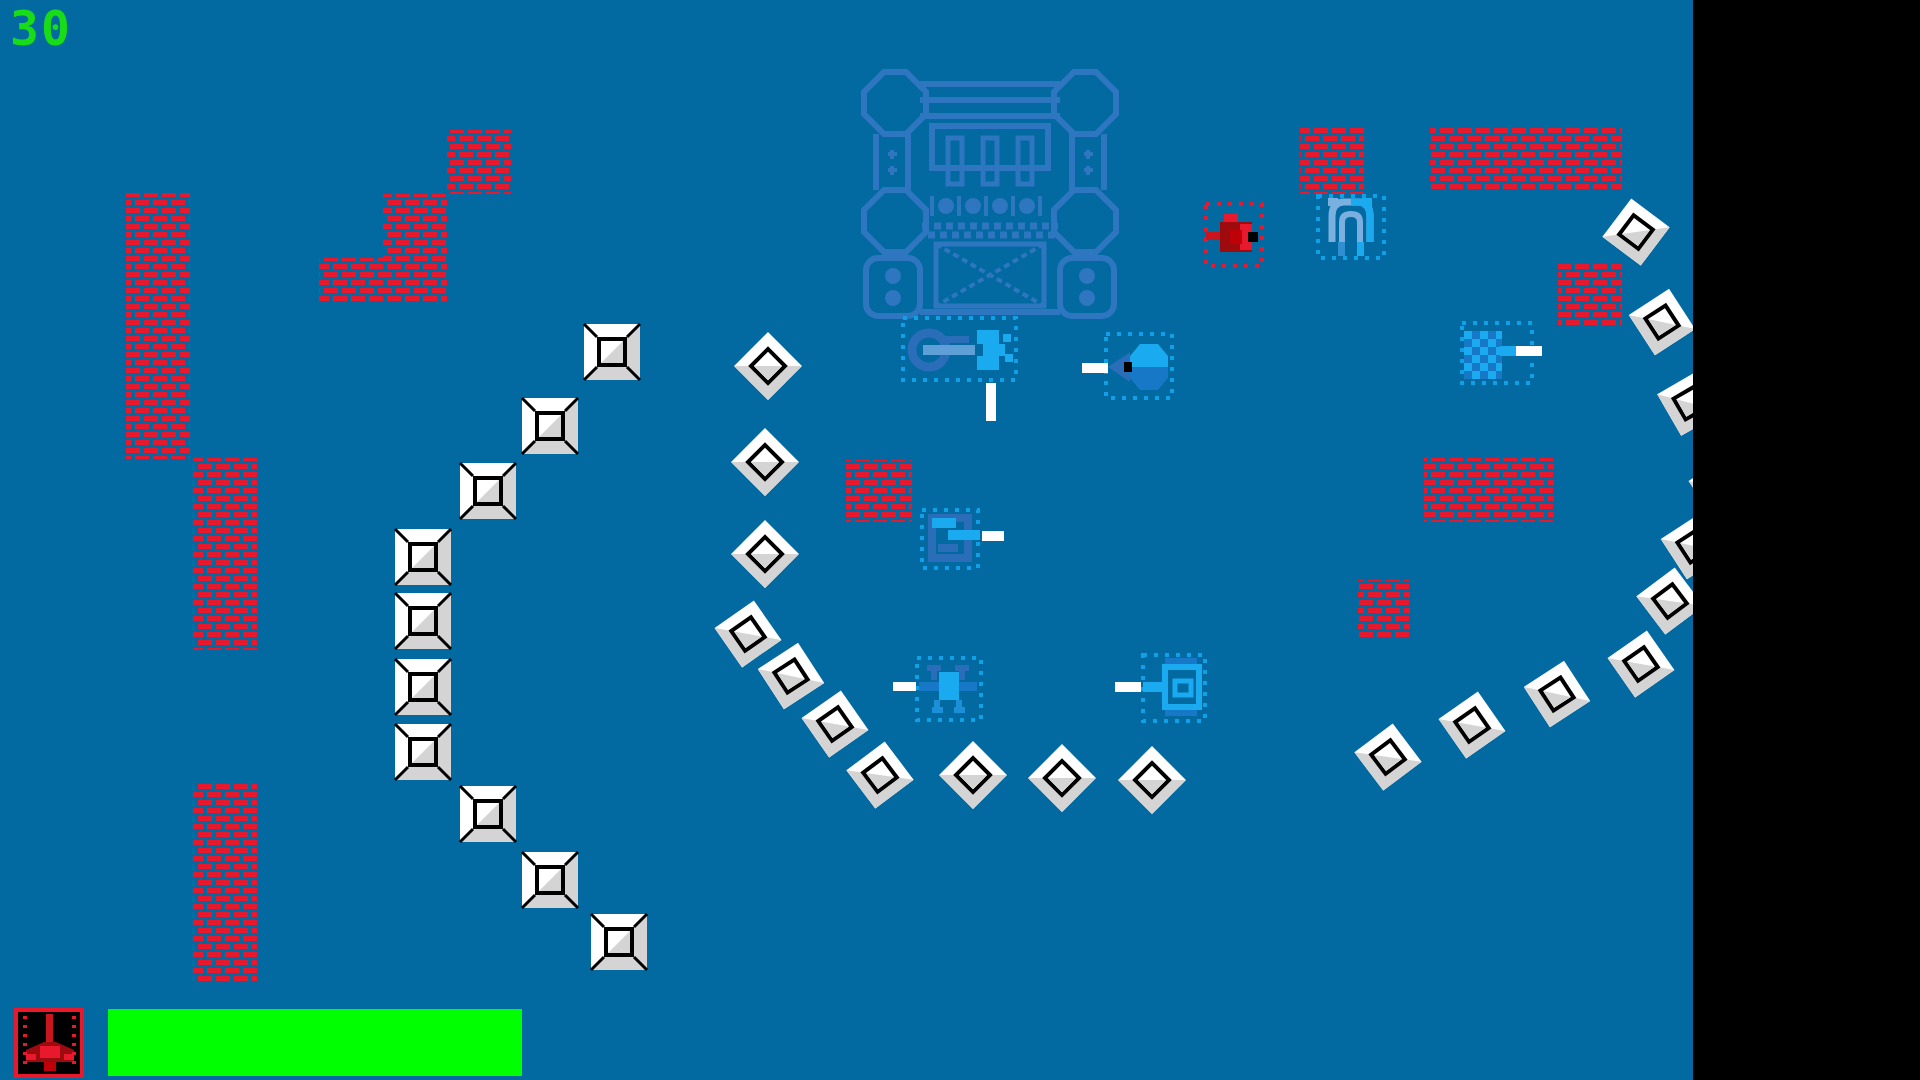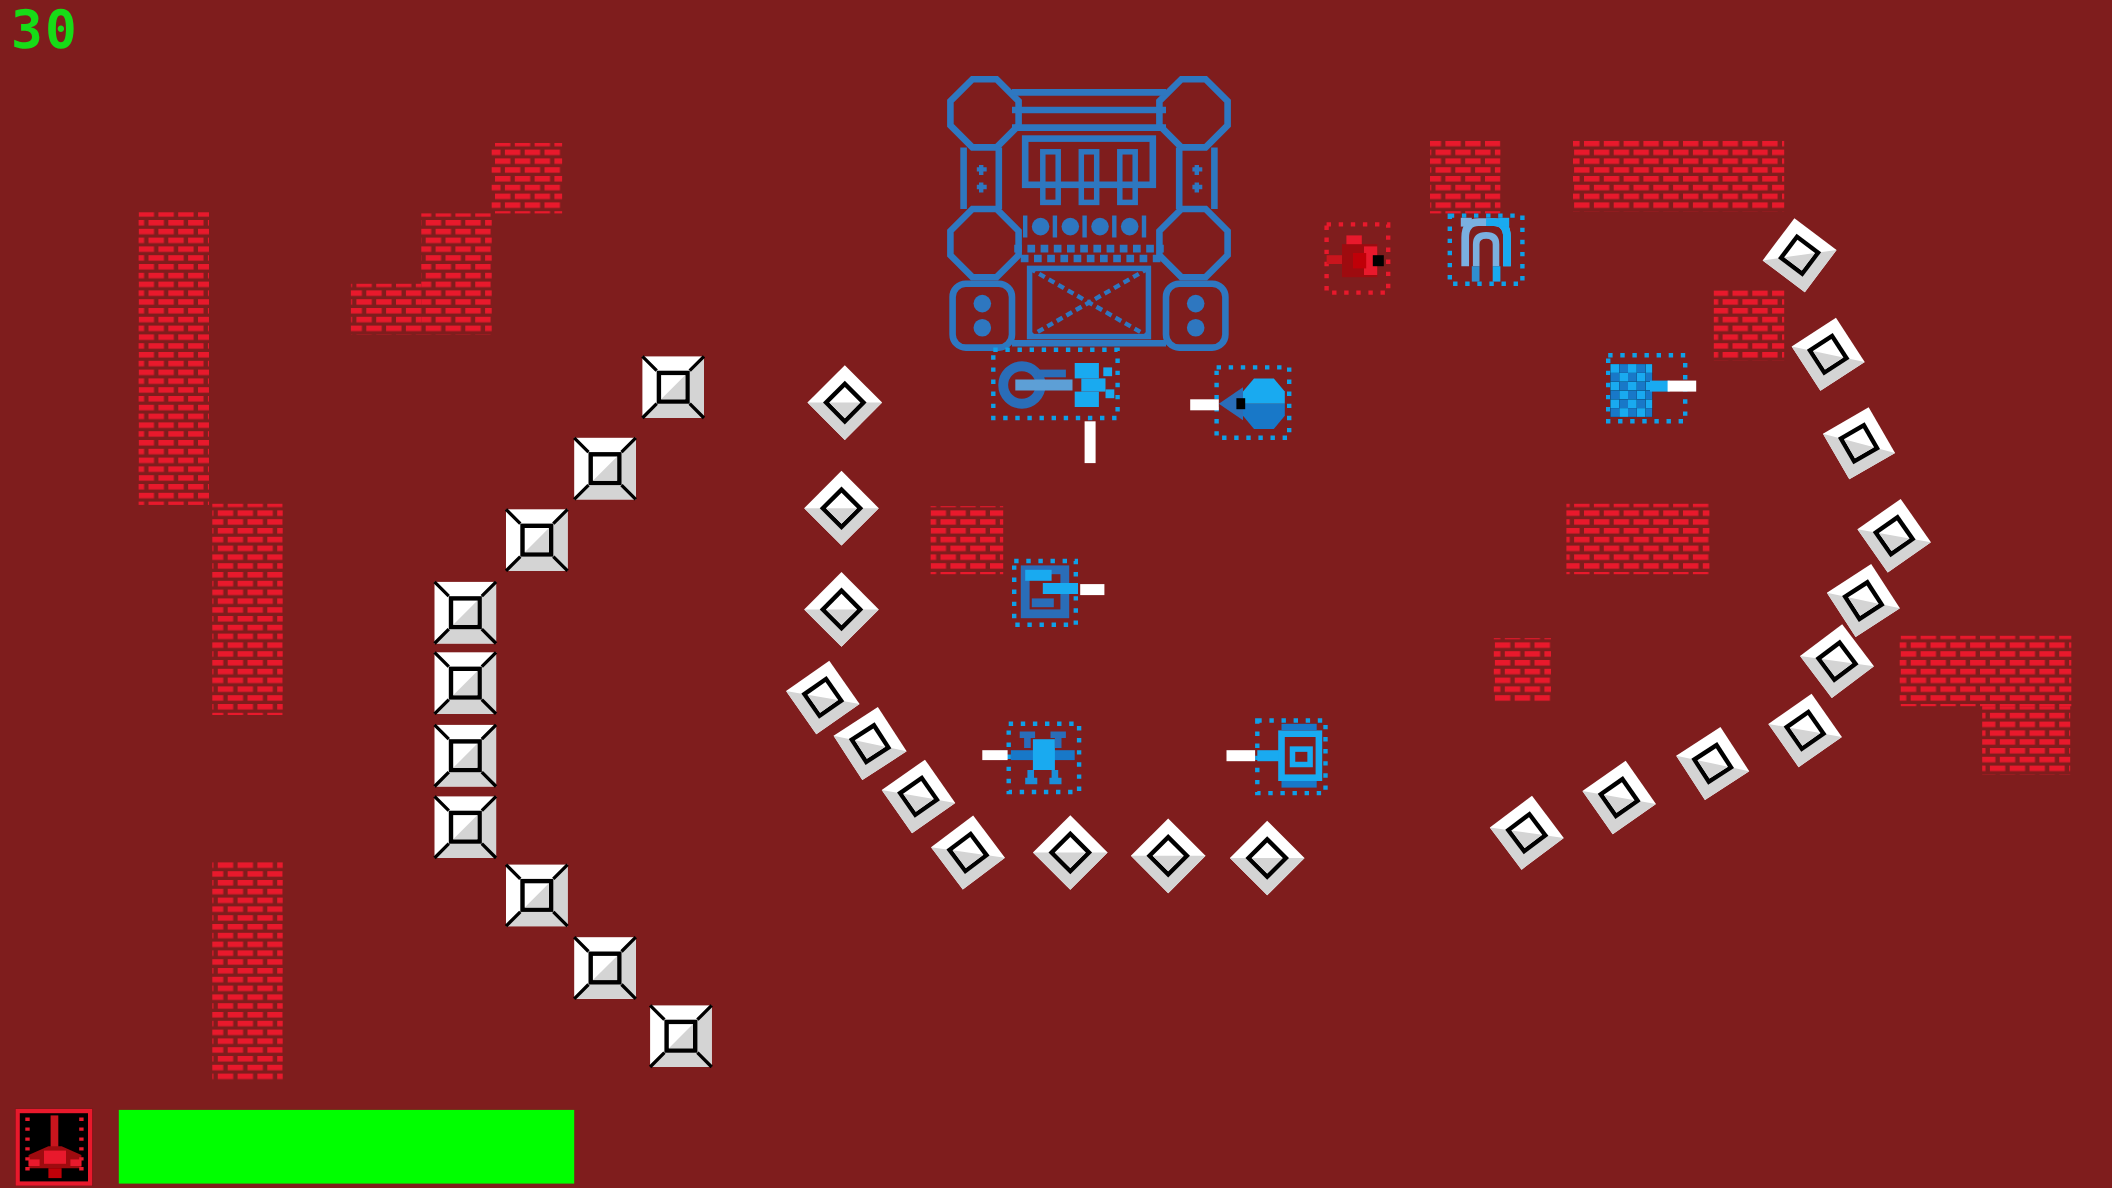--- a/index.html
+++ b/index.html
@@ -1,16 +1,16 @@
 <!DOCTYPE html>
 <html><head>
 <meta charset="utf-8">
 <style>
   html,body{margin:0;padding:0;background:#000;}
-  .stage{position:relative;width:1920px;height:1080px;background:#7f1d1d;overflow:hidden;
+  .stage{position:relative;width:1693px;height:1080px;background:#0369a1;overflow:hidden;
          font-family:"DejaVu Sans Mono", monospace;}
   .counter{position:absolute;left:10px;top:0px;font-size:48px;font-weight:bold;
            color:#17dc17;letter-spacing:2px;}
   #map{position:absolute;left:0;top:0;}
   .unit-box{position:absolute;left:14px;top:1008px;width:62px;height:62px;
             border:4px solid #e8192c;background:#000;}
   .health-bar{position:absolute;left:108px;top:1009px;width:414px;height:67px;background:#00ff00;}
 </style>
 </head>
 <body>

